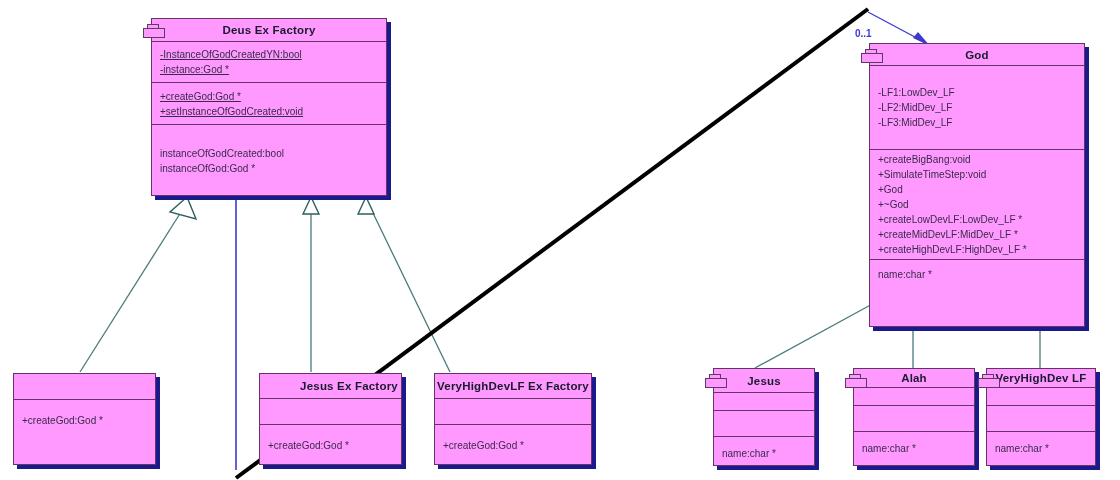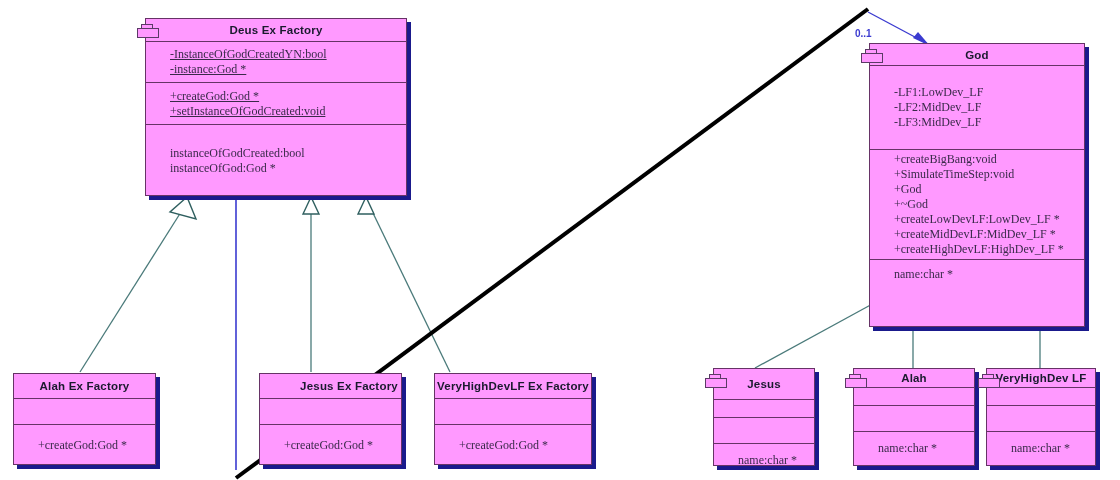--- a/index.html
+++ b/index.html
@@ -11,21 +11,21 @@
 
   .uml-class{position:absolute;box-sizing:border-box;
       background:#ff99ff;border:1px solid #663366;
       box-shadow:4px 4px 0 0 #1a1a8c;}
   .cmp{border-bottom:1px solid #663366;box-sizing:border-box;
        display:flex;flex-direction:column;justify-content:center;}
   .cmp:last-child{border-bottom:none;}
   .title-cmp{display:flex;align-items:center;justify-content:center;}
   .ctitle{font-weight:bold;font-size:11.5px;color:#1a1a2e;letter-spacing:.2px;
           white-space:nowrap;}
-  .feat{font-size:12px;color:#3a2a4a;line-height:15px;padding:0 24px;white-space:nowrap;font-family:Liberation Serif, serif;}
+  .feat{font-size:10px;color:#3a2a4a;line-height:15px;padding:0 8px;white-space:nowrap;}
   .feat.u{text-decoration:underline;}
   .pad{padding:4px 0;}
 
   .class-icon{position:absolute;width:22px;height:10px;background:#ff99ff;
       border:1.6px solid #5b3a66;left:-9px;top:9px;box-sizing:border-box;}
   .class-icon:after{content:"";position:absolute;left:3px;top:-5px;width:12px;height:4px;
       background:#ff99ff;border:1.6px solid #5b3a66;border-bottom:none;box-sizing:border-box;}
 
   .mult-label{position:absolute;font-size:10px;font-weight:bold;color:#3a3ad0;}
 </style>
@@ -70,21 +70,21 @@
       <line x1="236" y1="196" x2="236" y2="470" stroke="#3a3ad0" stroke-width="1.6"></line>
       <line x1="868" y1="12" x2="928" y2="44" stroke="#3a3ad0" stroke-width="1.3"></line>
       <polygon points="930,46 913,38 918,32" fill="#3a3ad0"></polygon>
     </g>
 
     <line x1="236" y1="478" x2="868" y2="9" stroke="#000000" stroke-width="4"></line>
   </svg>
 
   <div class="mult-label" style="left:855px;top:28px;">0..1</div>
 
-  <div class="uml-class" style="left:145px;top:18px;width:262px;height:178px;">
+  <div class="uml-class" style="left:151px;top:18px;width:236px;height:178px;">
     <div class="class-icon"></div>
     <div class="cmp title-cmp" style="height:23px;">
       <span class="ctitle">Deus Ex Factory</span>
     </div>
     <div class="cmp pad" style="height:41px;">
       <div class="feat u">-InstanceOfGodCreatedYN:bool</div>
       <div class="feat u">-instance:God *</div>
     </div>
     <div class="cmp pad" style="height:42px;">
       <div class="feat u">+createGod:God *</div>
@@ -114,23 +114,20 @@
       <div class="feat">+createLowDevLF:LowDev_LF *</div>
       <div class="feat">+createMidDevLF:MidDev_LF *</div>
       <div class="feat">+createHighDevLF:HighDev_LF *</div>
     </div>
     <div class="cmp pad" style="height:29px;">
       <div class="feat">name:char *</div>
     </div>
   </div>
 
   <div class="uml-class" style="left:13px;top:373px;width:143px;height:92px;">
-    <div class="cmp title-cmp" style="height:25px;">
-      <span class="ctitle">Alah Ex Factory</span>
-    </div>
     <div class="cmp" style="height:26px;"></div>
     <div class="cmp pad" style="height:41px;">
       <div class="feat">+createGod:God *</div>
     </div>
   </div>
 
   <div class="uml-class" style="left:259px;top:373px;width:143px;height:92px;">
     <div class="cmp title-cmp" style="height:25px;padding-left:37px;">
       <span class="ctitle">Jesus Ex Factory</span>
     </div>
@@ -145,21 +142,21 @@
       <span class="ctitle">VeryHighDevLF Ex Factory</span>
     </div>
     <div class="cmp" style="height:26px;"></div>
     <div class="cmp pad" style="height:41px;">
       <div class="feat">+createGod:God *</div>
     </div>
   </div>
 
   <div class="uml-class" style="left:713px;top:368px;width:102px;height:98px;">
     <div class="class-icon"></div>
-    <div class="cmp title-cmp" style="height:31px;">
+    <div class="cmp title-cmp" style="height:24px;">
       <span class="ctitle">Jesus</span>
     </div>
     <div class="cmp" style="height:18px;"></div>
     <div class="cmp" style="height:26px;"></div>
     <div class="cmp pad" style="height:33px;">
       <div class="feat">name:char *</div>
     </div>
   </div>
 
   <div class="uml-class" style="left:853px;top:368px;width:122px;height:98px;">

